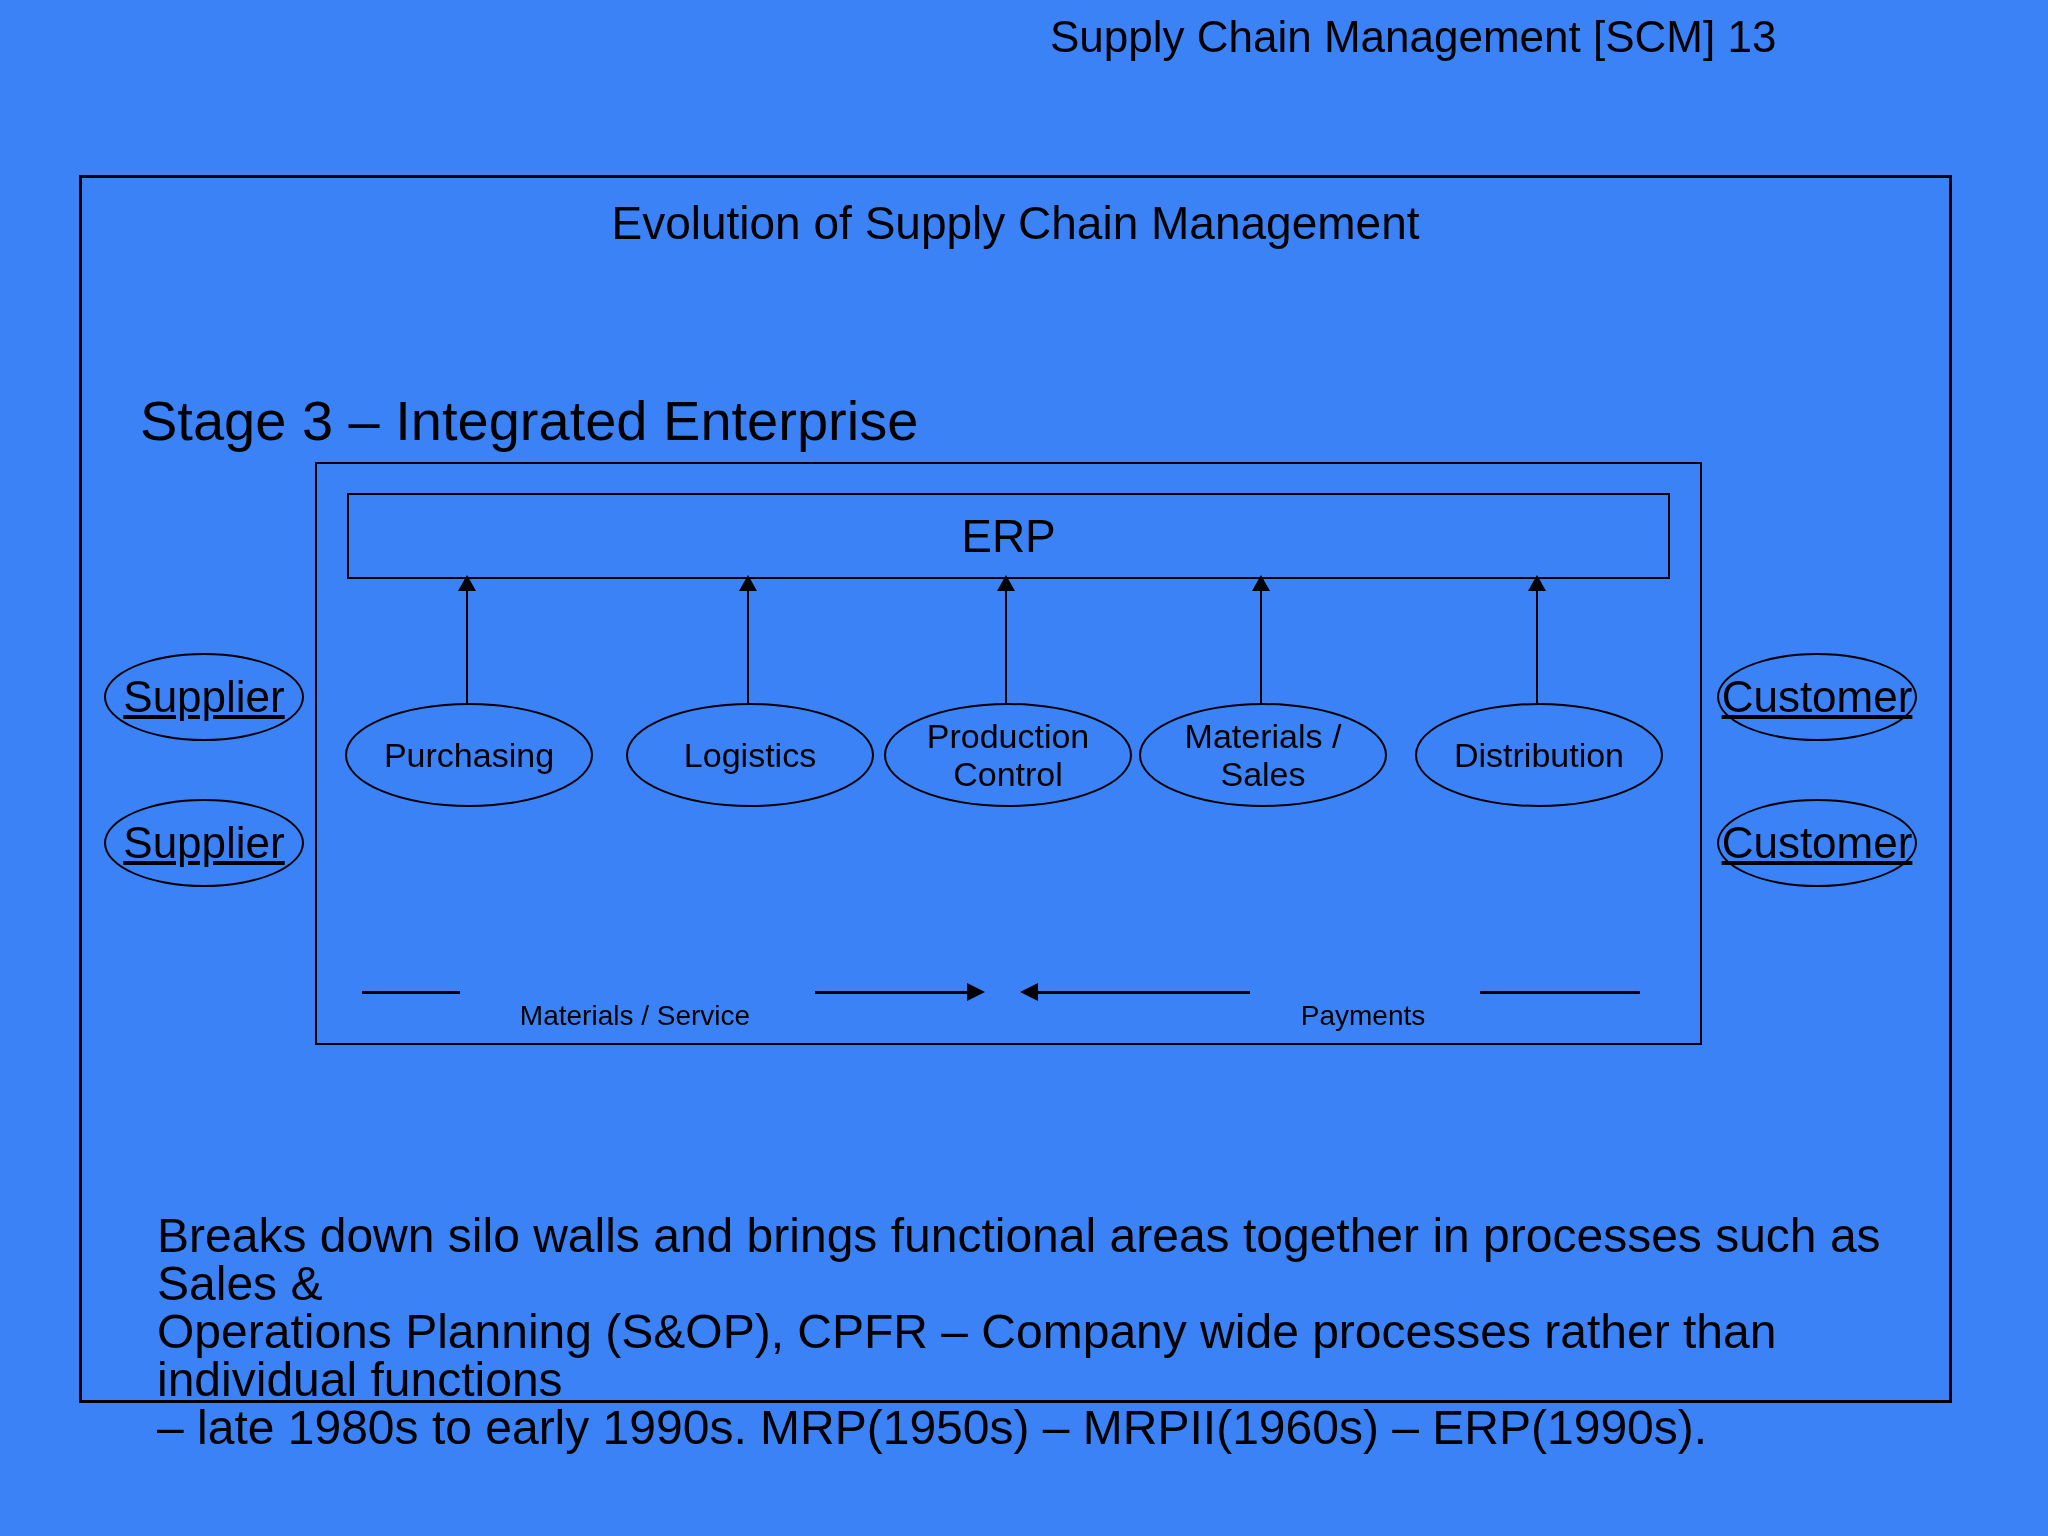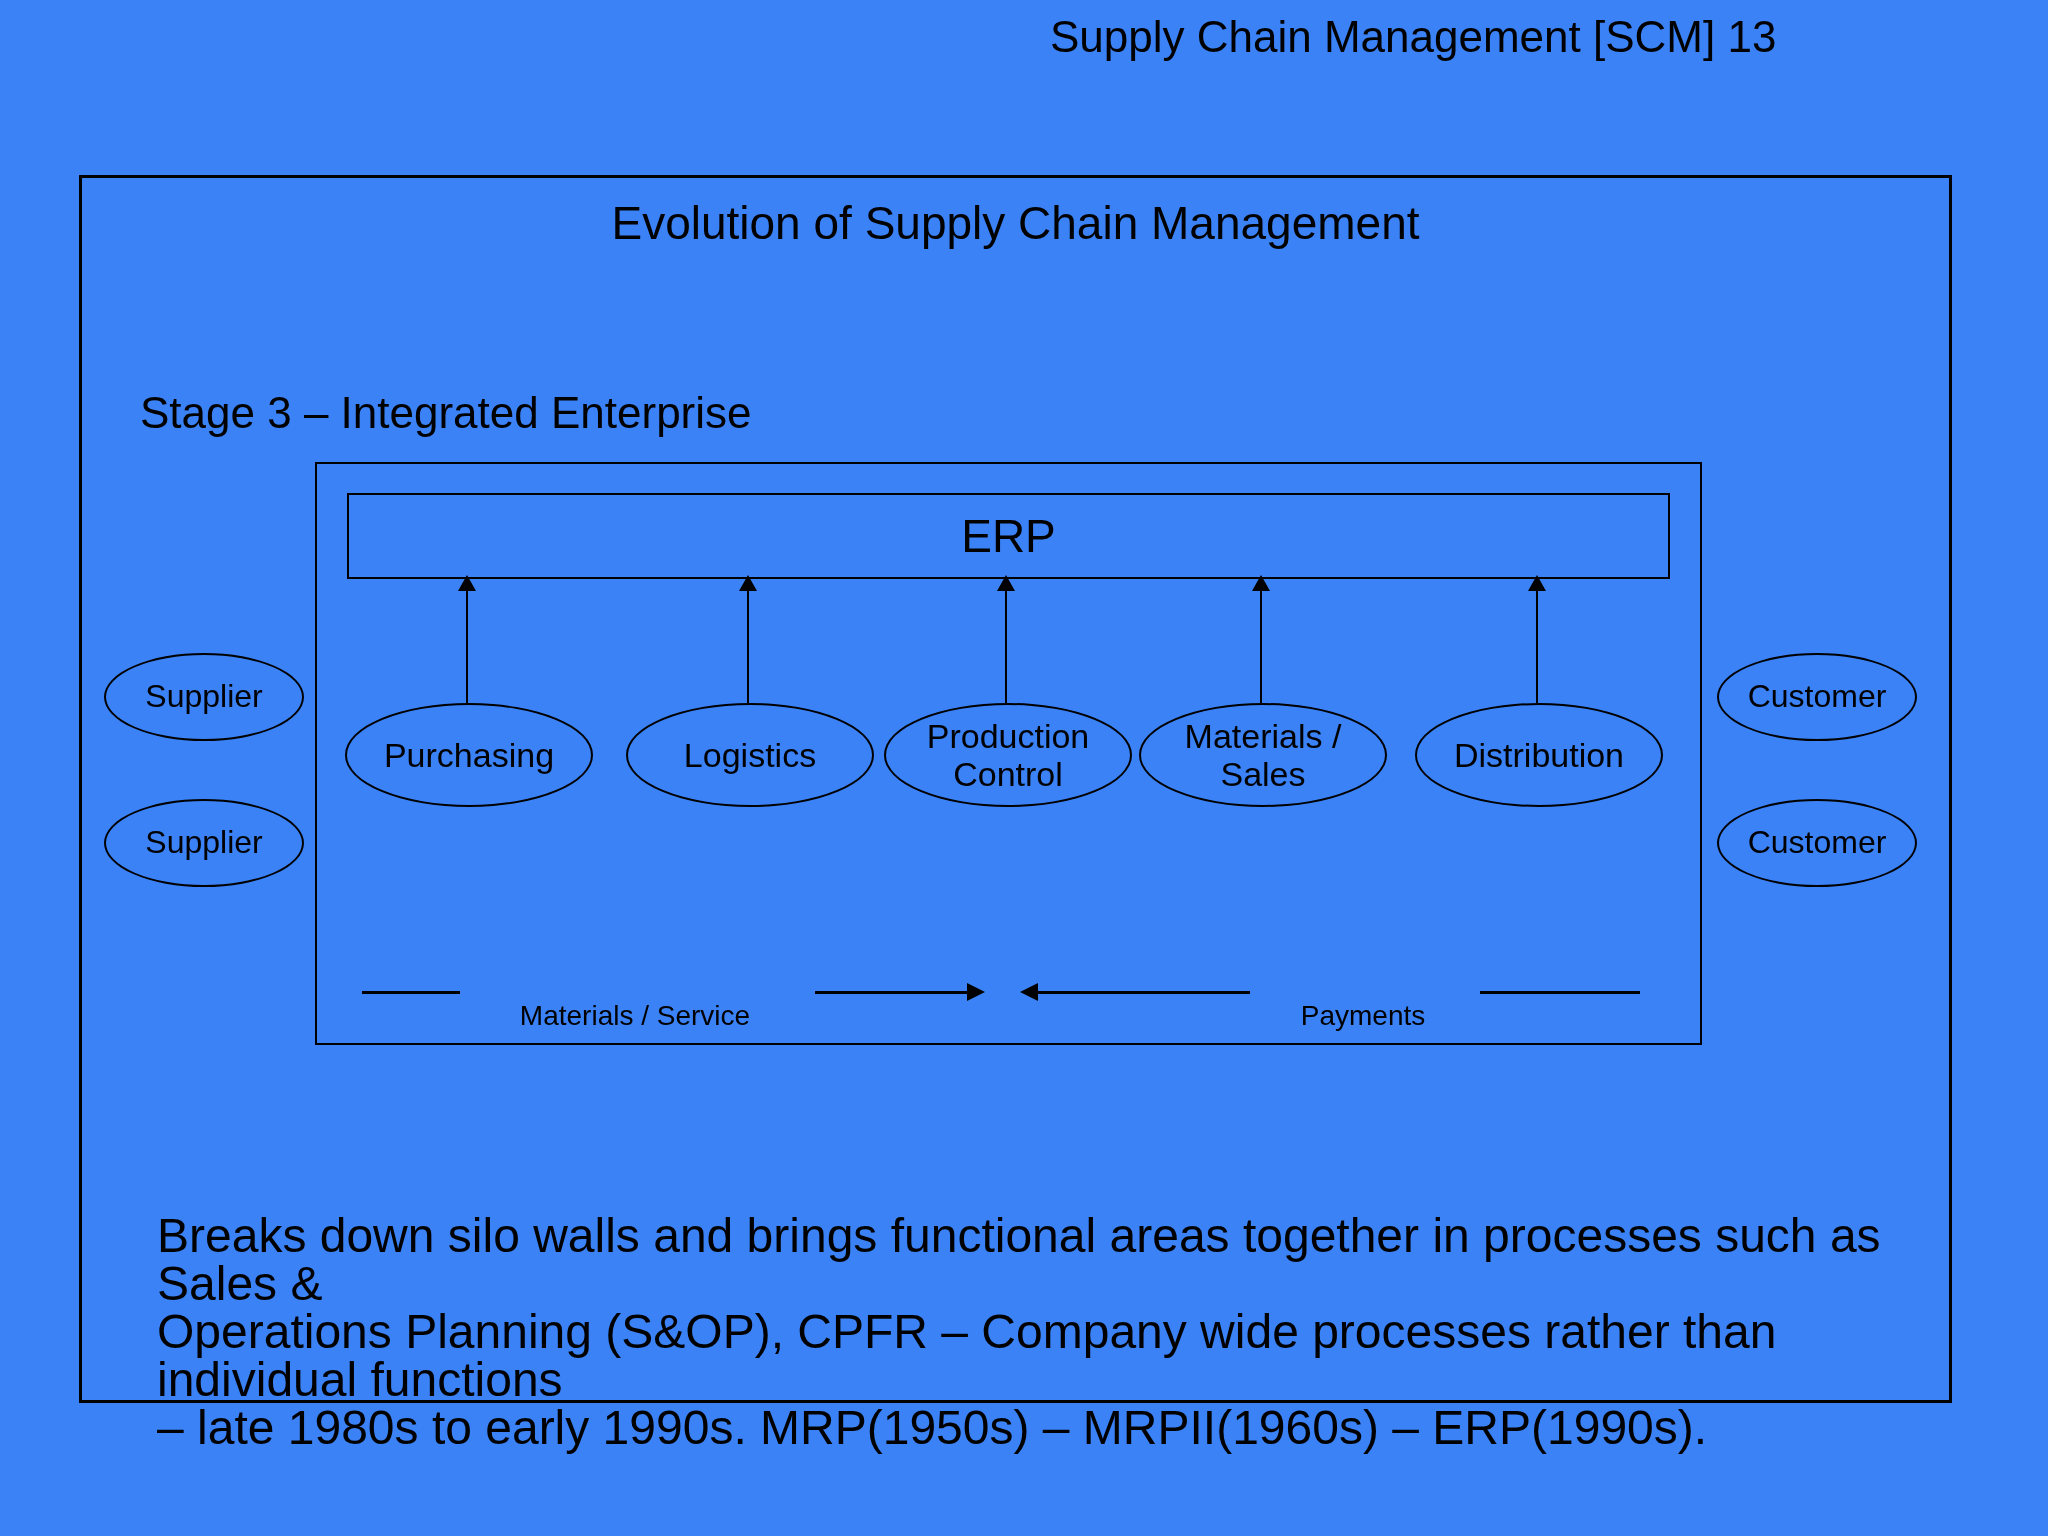--- a/index.html
+++ b/index.html
@@ -4,29 +4,29 @@
 <style>
   html,body{margin:0;padding:0;background:#ffffff;}
   #page{
     position:relative;width:2048px;height:1536px;background:#3b82f6;
     font-family:"Liberation Sans","DejaVu Sans",sans-serif;color:#000;overflow:hidden;
   }
   .abs{position:absolute;}
   #header-title{top:12px;left:1050px;font-size:44px;white-space:nowrap;}
   #outer-box{left:79px;top:175px;width:1867px;height:1222px;border:3px solid #000;}
   #slide-title{left:79px;top:196px;width:1873px;text-align:center;font-size:46px;}
-  #stage-heading{left:140px;top:388px;font-size:44px;white-space:nowrap;text-align:center;}
+  #stage-heading{left:140px;top:388px;font-size:56px;white-space:nowrap;text-align:center;}
   #inner-box{left:315px;top:462px;width:1383px;height:579px;border:2px solid #000;}
   #erp-box{left:347px;top:493px;width:1319px;height:82px;border:2px solid #000;
     display:flex;align-items:center;justify-content:center;font-size:46px;text-align:right;}
   .ellipse{border:2px solid #000;border-radius:50%;
     display:flex;align-items:center;justify-content:center;
     text-align:center;font-size:34px;line-height:1.12;}
   .func-ellipse{width:244px;height:100px;top:703px;}
-  .side-ellipse{width:196px;height:84px;font-size:32px;}
+  .side-ellipse{width:196px;height:84px;font-size:44px;text-decoration:underline;}
   .up-arrow-line{width:2px;background:#000;top:591px;height:112px;}
   .up-arrow-head{width:0;height:0;top:575px;
     border-left:9px solid transparent;border-right:9px solid transparent;
     border-bottom:16px solid #000;}
   .h-line{height:3px;background:#000;top:991px;}
   .head-right{width:0;height:0;top:983px;
     border-top:9px solid transparent;border-bottom:9px solid transparent;
     border-left:18px solid #000;}
   .head-left{width:0;height:0;top:983px;
     border-top:9px solid transparent;border-bottom:9px solid transparent;

